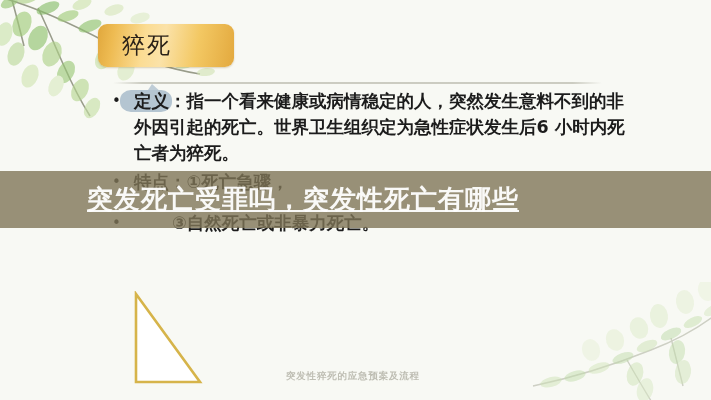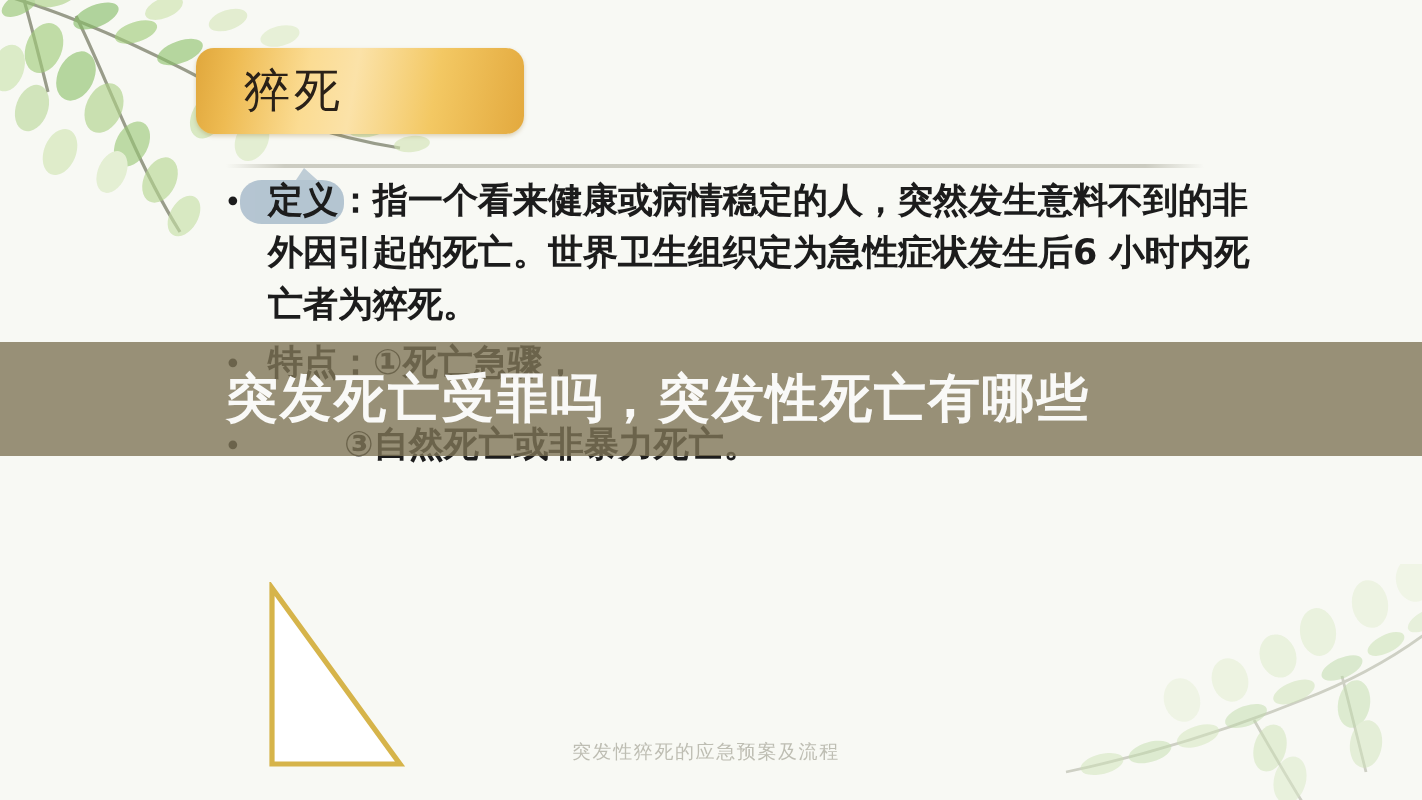--- a/index.html
+++ b/index.html
@@ -35,21 +35,21 @@
     width: 190px;
     height: 130px;
     opacity: 0.55;
   }
 
   
   #title-badge {
     position: absolute;
     left: 98px;
     top: 24px;
-    width: 164px;
+    width: 136px;
     height: 43px;
     border-radius: 9px;
     background: linear-gradient(100deg,
         #e0a73c 0%,
         #eebb52 12%,
         #fbdc93 34%,
         #fbe2a8 48%,
         #f3c863 72%,
         #e3a93e 100%);
     box-shadow: 0 1px 2px rgba(140,100,20,0.28);
@@ -145,26 +145,27 @@
     position: absolute;
     left: 0;
     top: 171px;
     width: 711px;
     height: 57px;
     background: rgba(128,118,88,0.80);
     display: flex;
     align-items: center;
   }
   #overlay-banner-title {
-    margin-left: 113px;
+    margin-left: 87px;
     font-size: 26px;
     font-weight: bold;
     color: rgba(255,255,255,0.94);
     letter-spacing: 1px;
     white-space: nowrap;
+    text-decoration: underline;
   }
 
   
   #triangle-shape {
     position: absolute;
     left: 133px;
     top: 291px;
     width: 70px;
     height: 94px;
     pointer-events: none;
@@ -172,20 +173,21 @@
 
   
   #watermark {
     position: absolute;
     left: 286px;
     top: 370px;
     font-size: 9.5px;
     color: rgba(120,118,100,0.45);
     letter-spacing: 0.8px;
     white-space: nowrap;
+    font-weight: bold;
   }
 </style>
 </head>
 <body>
 
 <div id="root">
 
   <svg id="leaves-topleft" class="leaf-art" viewBox="0 0 250 150" xmlns="http://www.w3.org/2000/svg">
     <g stroke="#7b7f6a" stroke-width="1.6" fill="none" opacity="0.8">
       <path d="M2 6 C40 16, 78 34, 112 52 C140 67, 168 78, 206 84"></path>

